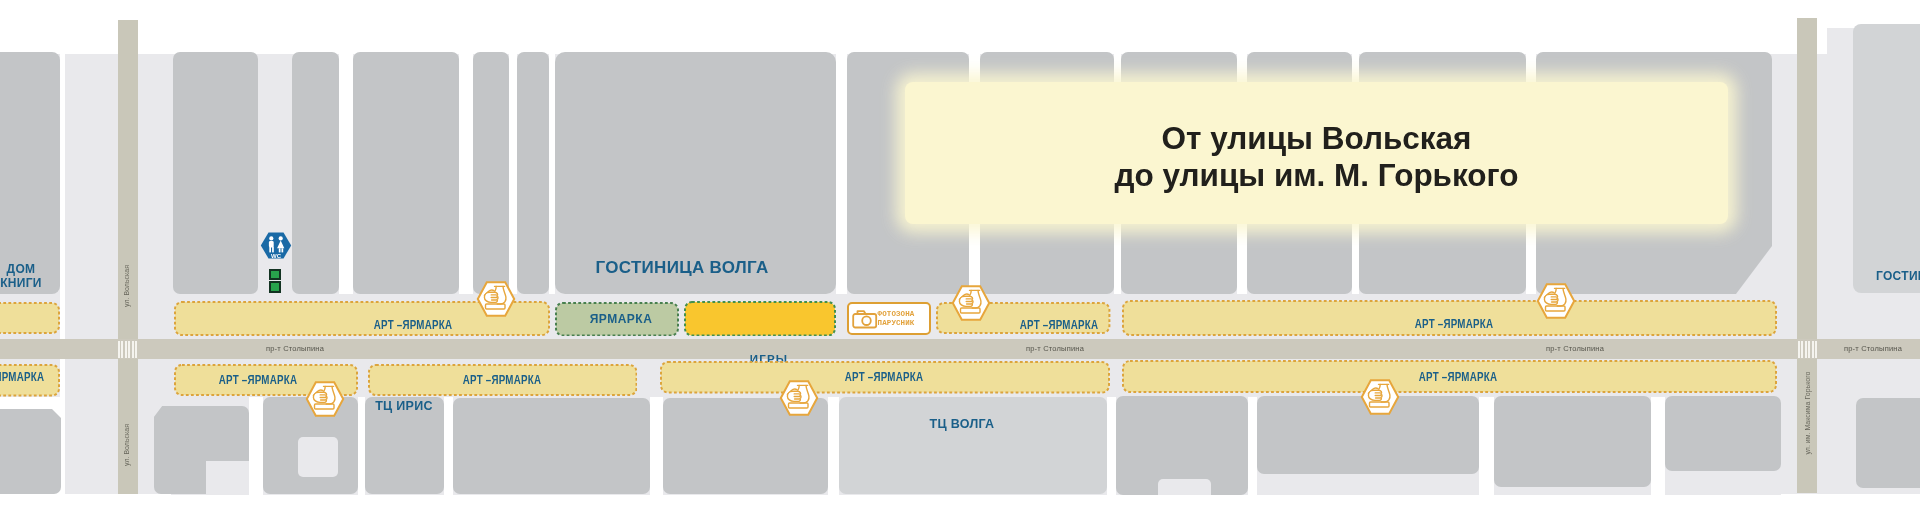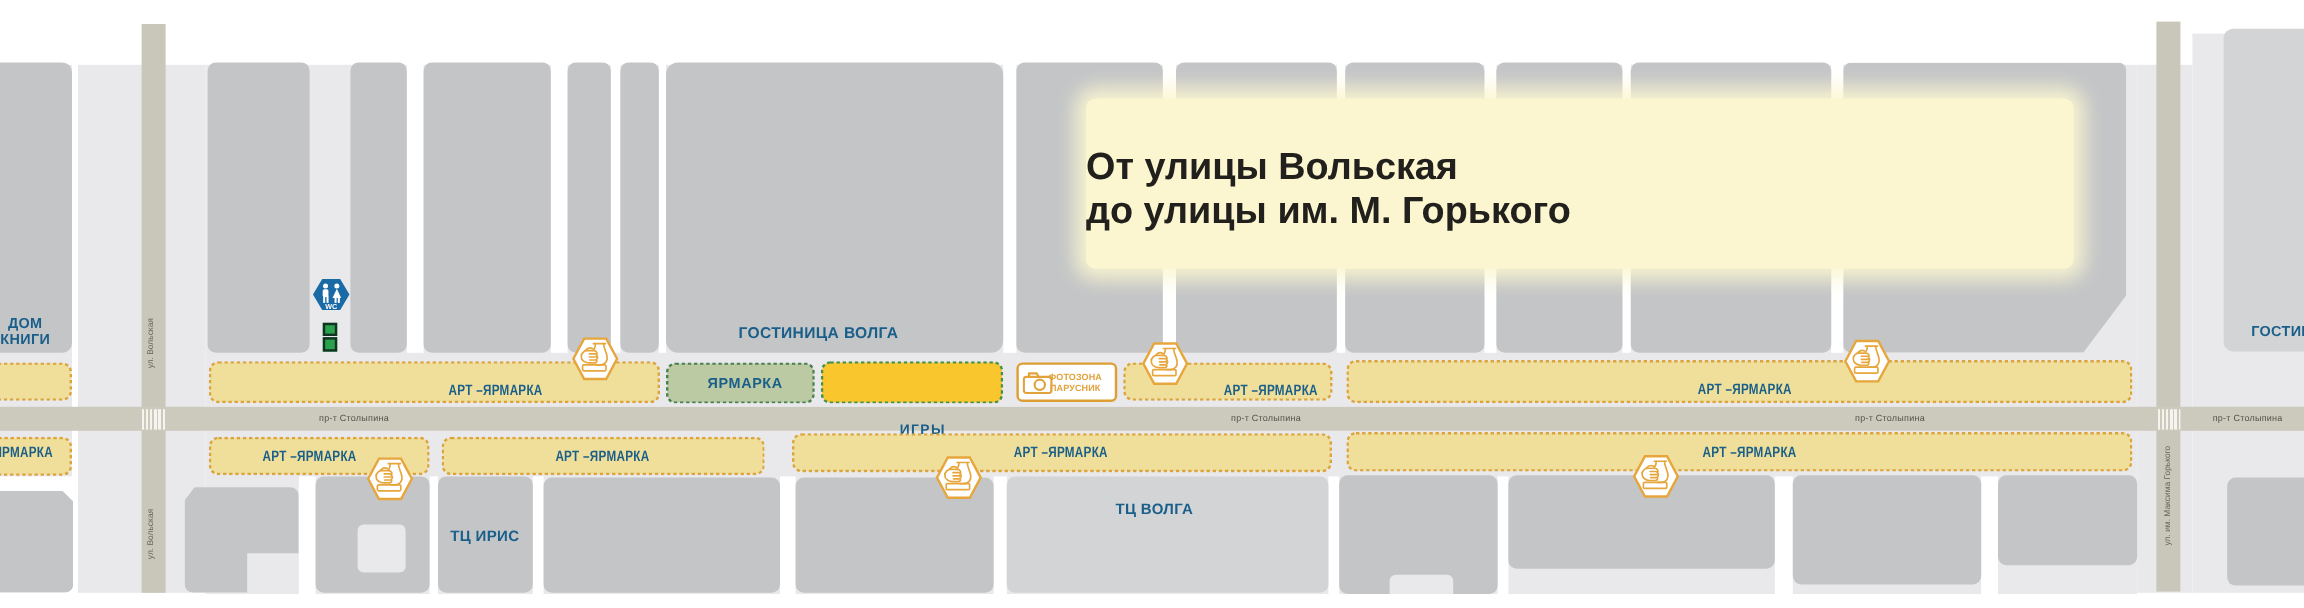--- a/index.html
+++ b/index.html
@@ -159,21 +159,21 @@
 <div class="abs" style="left:846.5px;top:302px;width:84px;height:33px;background:#fff;border:2.5px solid #dd9f33;border-radius:5px;box-sizing:border-box;"></div>
 
 <svg class="abs" style="left:852px;top:309px;" width="26" height="20" viewBox="0 0 26 20">
   <g fill="none" stroke="#e2a23c" stroke-width="1.8" stroke-linejoin="round">
     <path d="M 5.5,5 V 2.2 H 12 L 13.5,5"></path>
     <rect x="1.2" y="5" width="23" height="13.5" rx="2"></rect>
     <circle cx="14.5" cy="11.7" r="4.3"></circle>
   </g>
 </svg>
 
-<div class="lbl" style="left:796px;top:309.8px;width:200px;font-size:7.5px;line-height:9.6px;color:#e2a23c;letter-spacing:.1px;">ФОТОЗОНА<br>ПАРУСНИК</div>
+<div class="lbl" style="left:796px;top:309.8px;width:200px;font-size:7.5px;line-height:9.6px;color:#e2a23c;letter-spacing:.1px;font-family:Liberation Mono, monospace;">ФОТОЗОНА<br>ПАРУСНИК</div>
 
 <svg class="abs" style="left:936.4px;top:302.4px;" width="174.4" height="32" viewBox="0 0 174.4 32">
       <rect x="1.0" y="1.0" width="172.4" height="30" rx="7" fill="#efdf9a" stroke="#dca43c" stroke-width="2" stroke-dasharray="2.8 2.3"></rect>
     </svg>
 
 <div class="bt" style="left:948.5px;top:316.5px;">АРТ –ЯРМАРКА</div>
 
 <svg class="abs" style="left:1122px;top:300px;" width="655" height="36" viewBox="0 0 655 36">
       <rect x="1.0" y="1.0" width="653" height="34" rx="7" fill="#efdf9a" stroke="#dca43c" stroke-width="2" stroke-dasharray="2.8 2.3"></rect>
     </svg>
@@ -205,25 +205,25 @@
 <div class="bt" style="left:774px;top:368.5px;">АРТ –ЯРМАРКА</div>
 
 <svg class="abs" style="left:1122px;top:360px;" width="655" height="33" viewBox="0 0 655 33">
       <rect x="1.0" y="1.0" width="653" height="31" rx="7" fill="#efdf9a" stroke="#dca43c" stroke-width="2" stroke-dasharray="2.8 2.3"></rect>
     </svg>
 
 <div class="bt" style="left:1348px;top:368.5px;">АРТ –ЯРМАРКА</div>
 
 <div class="lbl" style="left:-89px;top:261.5px;font-size:12px;line-height:14.8px;">ДОМ<br>КНИГИ</div>
 
-<div class="lbl" style="left:572px;top:270px;font-size:13px;">ГОСТИНИЦА ВОЛГА</div>
+<div class="lbl" style="left:572px;top:258px;font-size:17px;">ГОСТИНИЦА ВОЛГА</div>
 
 <div class="lbl" style="left:1876px;top:269px;font-size:12px;text-align:left;">ГОСТИНИЦА</div>
 
-<div class="lbl" style="left:294px;top:440px;font-size:12.5px;">ТЦ ИРИС</div>
+<div class="lbl" style="left:294px;top:399px;font-size:12.5px;">ТЦ ИРИС</div>
 
 <div class="lbl" style="left:852px;top:416.5px;font-size:12.5px;">ТЦ ВОЛГА</div>
 
 <svg class="abs" style="left:259.5px;top:231.5px;" width="32" height="27" viewBox="0 0 32 27">
   <polygon points="0.8,13.5 8.5,0.6 23.5,0.6 31.2,13.5 23.5,26.4 8.5,26.4" fill="#1a6aa6"></polygon>
   <g fill="#fff">
     <circle cx="11.3" cy="6.4" r="2.1"></circle>
     <rect x="8.9" y="9" width="4.8" height="6.4" rx="1.4"></rect>
     <rect x="9.3" y="14.6" width="1.7" height="5.8"></rect>
     <rect x="12.1" y="14.6" width="1.7" height="5.8"></rect>
@@ -234,21 +234,21 @@
     <text x="16" y="25.5" font-size="6" font-weight="bold" text-anchor="middle" font-family="Liberation Sans,sans-serif">WC</text>
   </g>
 </svg>
 
 <div class="abs" style="left:268.8px;top:268.5px;width:12.4px;height:11.8px;background:#28a34c;border:2px solid #133322;box-sizing:border-box;"></div>
 
 <div class="abs" style="left:268.8px;top:281.2px;width:12.4px;height:11.9px;background:#28a34c;border:2px solid #133322;box-sizing:border-box;"></div>
 
 <div class="abs" style="left:905px;top:82px;width:823px;height:142px;background:#fbf6d0;border-radius:8px;box-shadow:0 0 16px 9px rgba(251,246,208,0.9);"></div>
 
-<div class="abs" style="left:905px;top:120px;width:823px;font-weight:bold;font-size:31.5px;line-height:37px;color:#21201c;">От улицы Вольская<br>до улицы им. М. Горького</div>
+<div class="abs" style="left:905px;top:120px;width:823px;text-align:center;font-weight:bold;font-size:31.5px;line-height:37px;color:#21201c;">От улицы Вольская<br>до улицы им. М. Горького</div>
 <svg width="0" height="0" style="position:absolute">
   <defs>
     <g id="craft">
       <polygon points="-18.2,0 -9.2,-16.8 9.2,-16.8 18.2,0 9.2,16.8 -9.2,16.8" fill="#fff" stroke="#e7a63c" stroke-width="2"></polygon>
       <g fill="none" stroke="#e7a63c" stroke-width="1.4" stroke-linecap="round" stroke-linejoin="round">
         <rect x="-10.5" y="5" width="19.5" height="5" rx="1" fill="#fff"></rect>
         <path d="M -1.5,-12.6 L 8.6,-12.6"></path>
         <path d="M 7,-12.6 C 7.2,-8.5 9.3,-5.5 9.9,-2 C 10.5,1.8 8.3,5 4.8,5 L 1.2,5"></path>
         <path d="M 0.2,-12.6 C 0.2,-10.6 -0.3,-9 -1.2,-7.6"></path>
         <path d="M -11.6,-3.4 L -7.6,-7.4 C -6,-9 -3.6,-9.4 -2,-8.4"></path>

